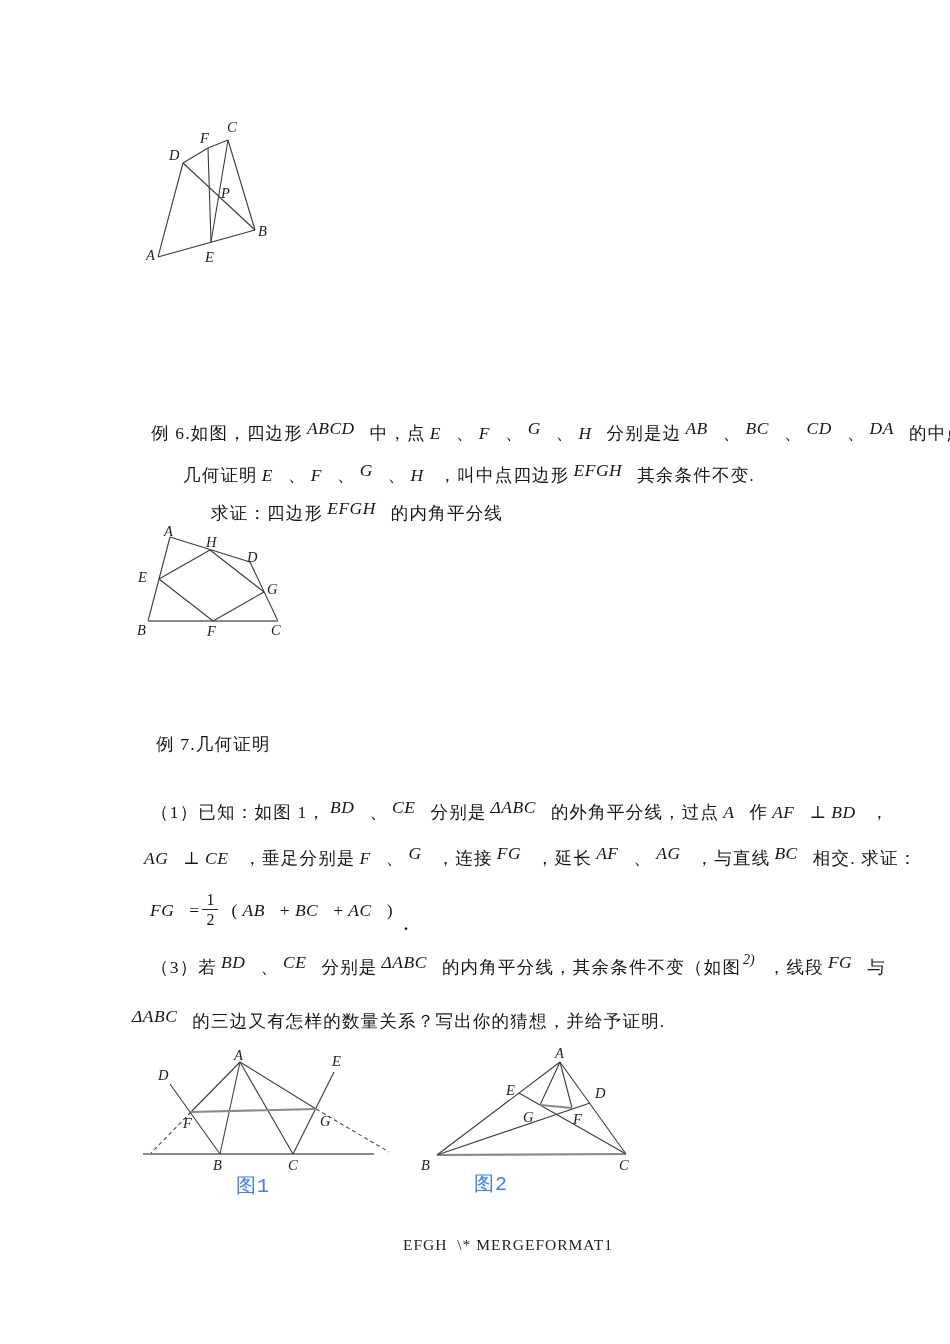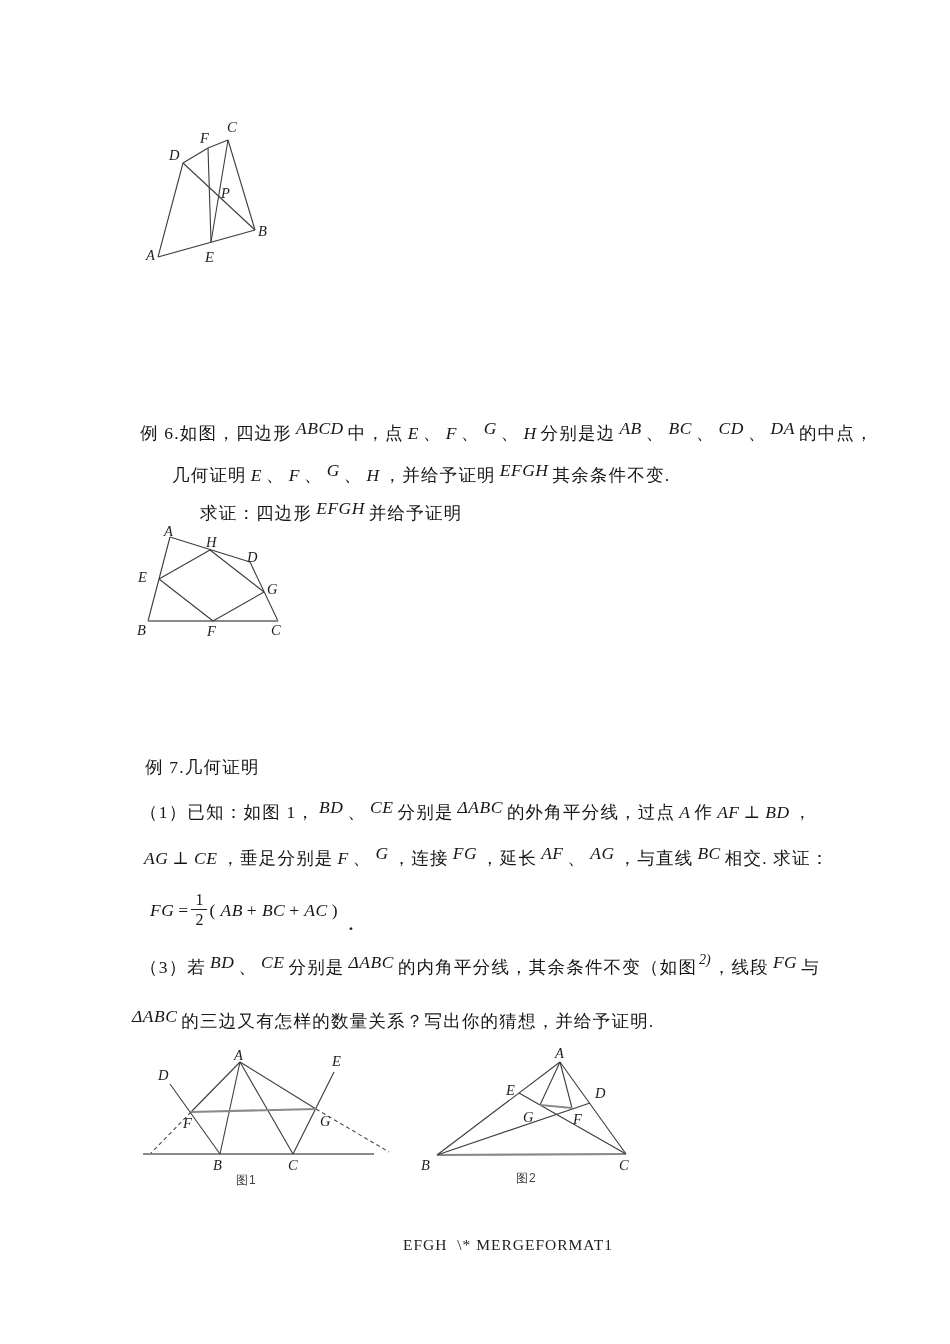--- a/index.html
+++ b/index.html
@@ -5,21 +5,21 @@
   html,body{margin:0;padding:0;}
   body{
     width:950px;height:1344px;position:relative;background:#ffffff;
     font-family:"Liberation Serif","DejaVu Serif",serif;color:#161616;
     overflow:hidden;
   }
   .doc-line{
     position:absolute;white-space:nowrap;font-size:17.5px;line-height:26px;
     color:#161616;
   }
-  .seg-t{letter-spacing:1.2px;}
+  .seg-t{letter-spacing:1.2px;margin-left:11px;}
   .seg-v{font-style:italic;margin:0 4px;letter-spacing:0.5px;}
   .seg-vr{font-style:italic;margin:12px 4px;position:relative;top:-5px;letter-spacing:0.5px;}
   .seg-s{position:relative;top:-9px;font-size:14px;margin:0 2px;font-style:italic;}
   
   .formula{display:flex;align-items:center;font-size:17.5px;}
   .frac{display:inline-flex;flex-direction:column;align-items:center;
         line-height:1.1;font-size:16px;margin:0 2px;}
   .frac .num{border-bottom:1.3px solid #222;padding:0 4px;}
   .frac .den{padding-top:1px;}
   .formula-period{position:relative;top:14px;margin-left:10px;font-weight:bold;}
@@ -27,22 +27,22 @@
   .fig{position:absolute;}
   .fig svg{position:absolute;left:0;top:0;overflow:visible;}
   .fig-label{
     position:absolute;font:italic 14.5px "Liberation Serif","DejaVu Serif",serif;
     color:#1c1c1c;line-height:14px;
   }
   line.thin{stroke:#3c3c3c;stroke-width:1.1;}
   line.thick{stroke:#8a8a8a;stroke-width:2.2;}
   line.dash{stroke:#4a4a4a;stroke-width:1.1;stroke-dasharray:4 3;}
   .fig-caption{
-    position:absolute;font-size:12px;letter-spacing:1px;color:#404040;
-    font-family:Liberation Sans, sans-serif;
+    position:absolute;font-size:20px;letter-spacing:1px;color:#3b82f6;
+    font-family:Liberation Mono, monospace;
   }
   .footer{
     position:absolute;left:0;top:1236px;width:950px;text-align:center;
     padding-left:66px;box-sizing:border-box;font-size:15.5px;letter-spacing:1px;
     color:#222;white-space:pre;
   }
 </style>
 </head>
 <body>
 
@@ -60,22 +60,22 @@
     <span class="fig-label" style="left: 6px; top: 136px;">A</span>
     <span class="fig-label" style="left: 65px; top: 138px;">E</span>
     <span class="fig-label" style="left: 118px; top: 112px;">B</span>
     <span class="fig-label" style="left: 81px; top: 74px;">P</span>
     <span class="fig-label" style="left: 29px; top: 36px;">D</span>
     <span class="fig-label" style="left: 60px; top: 19px;">F</span>
     <span class="fig-label" style="left: 87px; top: 8px;">C</span>
   </div>
 
 <div class="doc-line" style="left:140px;top:420px;"><span class="seg-t">例 6.如图，四边形</span><span class="seg-vr">ABCD</span><span class="seg-t">中，点</span><span class="seg-v">E</span><span class="seg-t">、</span><span class="seg-v">F</span><span class="seg-t">、</span><span class="seg-vr">G</span><span class="seg-t">、</span><span class="seg-v">H</span><span class="seg-t">分别是边</span><span class="seg-vr">AB</span><span class="seg-t">、</span><span class="seg-vr">BC</span><span class="seg-t">、</span><span class="seg-vr">CD</span><span class="seg-t">、</span><span class="seg-vr">DA</span><span class="seg-t">的中点，</span></div>
-<div class="doc-line" style="left:172px;top:462px;"><span class="seg-t">几何证明</span><span class="seg-v">E</span><span class="seg-t">、</span><span class="seg-v">F</span><span class="seg-t">、</span><span class="seg-vr">G</span><span class="seg-t">、</span><span class="seg-v">H</span><span class="seg-t">，并给予证明</span><span class="seg-vr">EFGH</span><span class="seg-t">其余条件不变.</span></div>
-<div class="doc-line" style="left:200px;top:500px;"><span class="seg-t">求证：四边形</span><span class="seg-vr">EFGH</span><span class="seg-t">并给予证明</span></div>
+<div class="doc-line" style="left:172px;top:462px;"><span class="seg-t">几何证明</span><span class="seg-v">E</span><span class="seg-t">、</span><span class="seg-v">F</span><span class="seg-t">、</span><span class="seg-vr">G</span><span class="seg-t">、</span><span class="seg-v">H</span><span class="seg-t">，叫中点四边形</span><span class="seg-vr">EFGH</span><span class="seg-t">其余条件不变.</span></div>
+<div class="doc-line" style="left:200px;top:500px;"><span class="seg-t">求证：四边形</span><span class="seg-vr">EFGH</span><span class="seg-t">的内角平分线</span></div>
 
 <div class="fig" style="left: 135px; top: 522px; width: 165px; height: 118px;">
     <svg viewBox="135 522 165 118" width="165" height="118">
       <line x1="170" y1="537" x2="148" y2="621" class="thin"></line>
       <line x1="170" y1="537" x2="250" y2="562" class="thin"></line>
       <line x1="250" y1="562" x2="278" y2="621" class="thin"></line>
       <line x1="148" y1="621" x2="278" y2="621" class="thick"></line>
       <line x1="159" y1="579" x2="210" y2="550" class="thin"></line>
       <line x1="210" y1="550" x2="264" y2="592" class="thin"></line>
       <line x1="264" y1="592" x2="213" y2="621" class="thin"></line>
@@ -84,21 +84,21 @@
     <span class="fig-label" style="left: 29px; top: 2px;">A</span>
     <span class="fig-label" style="left: 71px; top: 13px;">H</span>
     <span class="fig-label" style="left: 112px; top: 28px;">D</span>
     <span class="fig-label" style="left: 3px; top: 48px;">E</span>
     <span class="fig-label" style="left: 132px; top: 60px;">G</span>
     <span class="fig-label" style="left: 2px; top: 101px;">B</span>
     <span class="fig-label" style="left: 72px; top: 102px;">F</span>
     <span class="fig-label" style="left: 136px; top: 101px;">C</span>
   </div>
 
-<div class="doc-line" style="left:145px;top:754px;"><span class="seg-t">例 7.几何证明</span></div>
+<div class="doc-line" style="left:145px;top:731px;"><span class="seg-t">例 7.几何证明</span></div>
 <div class="doc-line" style="left:140px;top:799px;"><span class="seg-t">（1）已知：如图 1，</span><span class="seg-vr">BD</span><span class="seg-t">、</span><span class="seg-vr">CE</span><span class="seg-t">分别是</span><span class="seg-vr">ΔABC</span><span class="seg-t">的外角平分线，过点</span><span class="seg-v">A</span><span class="seg-t">作</span><span class="seg-v">AF</span><span class="seg-t">⊥</span><span class="seg-v">BD</span><span class="seg-t">，</span></div>
 <div class="doc-line" style="left:140px;top:845px;"><span class="seg-v">AG</span><span class="seg-t">⊥</span><span class="seg-v">CE</span><span class="seg-t">，垂足分别是</span><span class="seg-v">F</span><span class="seg-t">、</span><span class="seg-vr">G</span><span class="seg-t">，连接</span><span class="seg-vr">FG</span><span class="seg-t">，延长</span><span class="seg-vr">AF</span><span class="seg-t">、</span><span class="seg-vr">AG</span><span class="seg-t">，与直线</span><span class="seg-vr">BC</span><span class="seg-t">相交. 求证：</span></div>
 
 <div class="doc-line formula" style="left:146px;top:891px;">
   <span class="seg-v">FG</span>
   <span class="seg-t">=</span>
   <span class="frac">
     <span class="num">1</span>
     <span class="den">2</span>
   </span>
@@ -143,15 +143,15 @@
     </svg>
     <span class="fig-label" style="left: 143px; top: 6px;">A</span>
     <span class="fig-label" style="left: 94px; top: 43px;">E</span>
     <span class="fig-label" style="left: 183px; top: 46px;">D</span>
     <span class="fig-label" style="left: 111px; top: 70px;">G</span>
     <span class="fig-label" style="left: 161px; top: 72px;">F</span>
     <span class="fig-label" style="left: 9px; top: 118px;">B</span>
     <span class="fig-label" style="left: 207px; top: 118px;">C</span>
   </div>
 <div class="fig-caption" style="left:236px;top:1172px;">图1</div>
-<div class="fig-caption" style="left:516px;top:1170px;">图2</div>
+<div class="fig-caption" style="left:474px;top:1170px;">图2</div>
 
 <div class="footer">EFGH  \* MERGEFORMAT1</div>
 
 </body></html>

